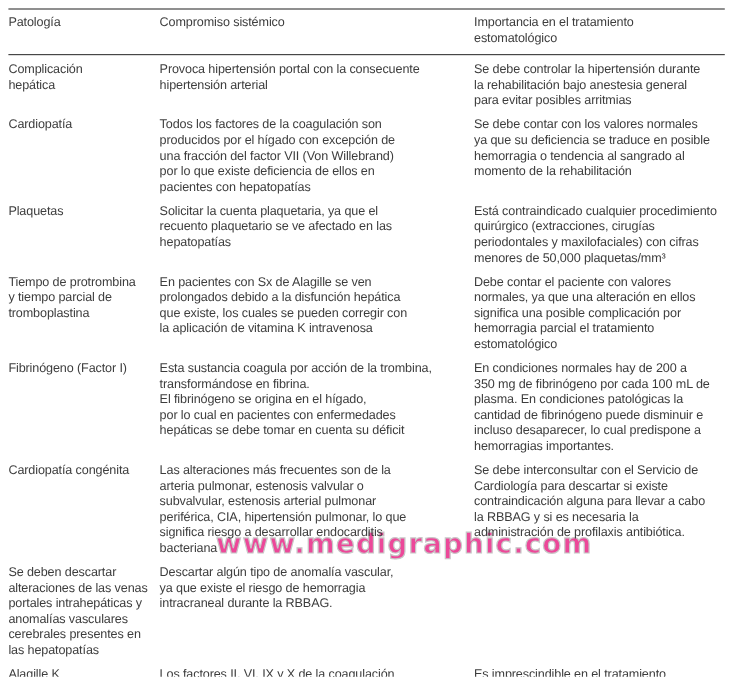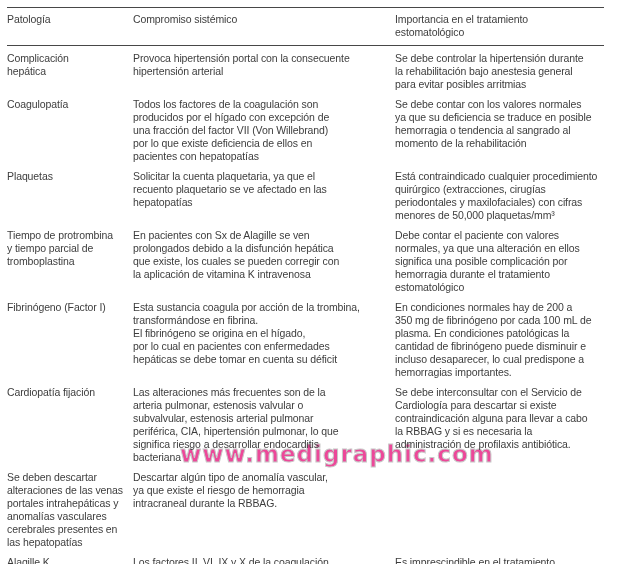--- a/index.html
+++ b/index.html
@@ -96,21 +96,21 @@
         <div class="cell">Complicación
 hepática</div>
         <div class="cell">Provoca hipertensión portal con la consecuente
 hipertensión arterial</div>
         <div class="cell">Se debe controlar la hipertensión durante
 la rehabilitación bajo anestesia general
 para evitar posibles arritmias</div>
       </div>
 
       <div class="grid-row">
-        <div class="cell">Coagulopatía</div>
+        <div class="cell">Cardiopatía</div>
         <div class="cell">Todos los factores de la coagulación son
 producidos por el hígado con excepción de
 una fracción del factor VII (Von Willebrand)
 por lo que existe deficiencia de ellos en
 pacientes con hepatopatías</div>
         <div class="cell">Se debe contar con los valores normales
 ya que su deficiencia se traduce en posible
 hemorragia o tendencia al sangrado al
 momento de la rehabilitación</div>
       </div>
@@ -130,41 +130,41 @@
         <div class="cell">Tiempo de protrombina
 y tiempo parcial de
 tromboplastina</div>
         <div class="cell">En pacientes con Sx de Alagille se ven
 prolongados debido a la disfunción hepática
 que existe, los cuales se pueden corregir con
 la aplicación de vitamina K intravenosa</div>
         <div class="cell">Debe contar el paciente con valores
 normales, ya que una alteración en ellos
 significa una posible complicación por
-hemorragia durante el tratamiento
+hemorragia parcial el tratamiento
 estomatológico</div>
       </div>
 
       <div class="grid-row">
         <div class="cell">Fibrinógeno (Factor I)</div>
         <div class="cell">Esta sustancia coagula por acción de la trombina,
 transformándose en fibrina.
 El fibrinógeno se origina en el hígado,
 por lo cual en pacientes con enfermedades
 hepáticas se debe tomar en cuenta su déficit</div>
         <div class="cell">En condiciones normales hay de 200 a
 350 mg de fibrinógeno por cada 100 mL de
 plasma. En condiciones patológicas la
 cantidad de fibrinógeno puede disminuir e
 incluso desaparecer, lo cual predispone a
 hemorragias importantes.</div>
       </div>
 
       <div class="grid-row">
-        <div class="cell">Cardiopatía fijación</div>
+        <div class="cell">Cardiopatía congénita</div>
         <div class="cell">Las alteraciones más frecuentes son de la
 arteria pulmonar, estenosis valvular o
 subvalvular, estenosis arterial pulmonar
 periférica, CIA, hipertensión pulmonar, lo que
 significa riesgo a desarrollar endocarditis
 bacteriana</div>
         <div class="cell">Se debe interconsultar con el Servicio de
 Cardiología para descartar si existe
 contraindicación alguna para llevar a cabo
 la RBBAG y si es necesaria la

